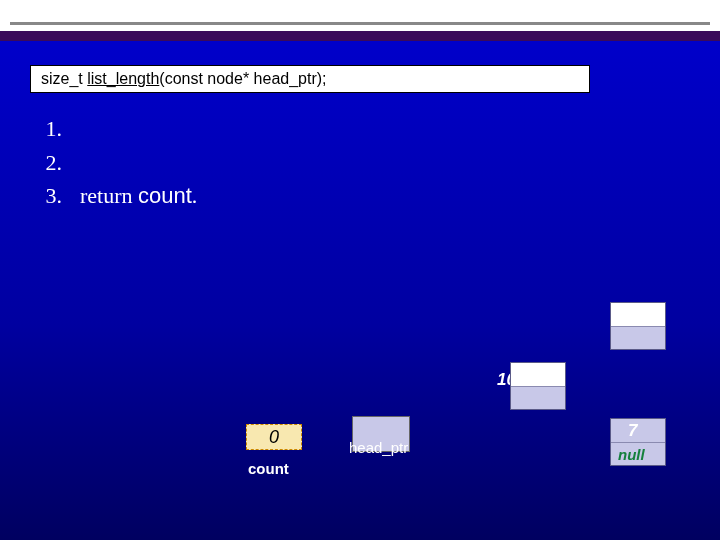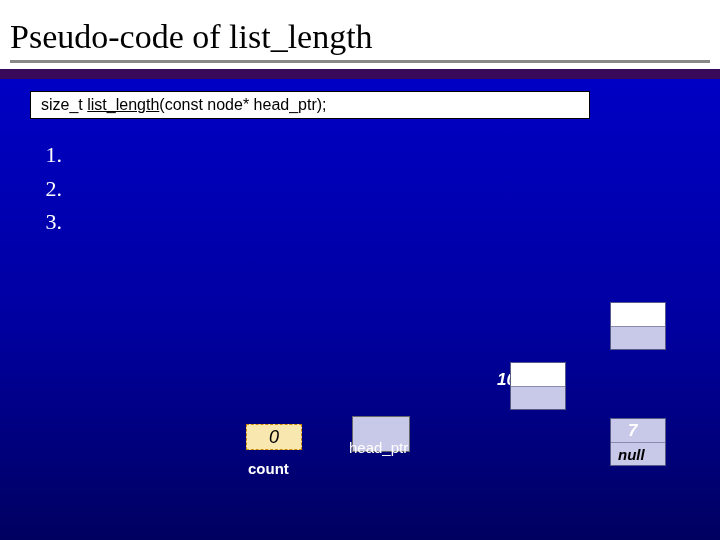--- a/index.html
+++ b/index.html
@@ -23,21 +23,21 @@
   .title-underline {
     height: 3px;
     background: #888;
     margin-top: 4px;
   }
   .purple-bar {
     height: 10px;
     background: #3a0a5a;
   }
   .content {
-    padding: 12px 30px 0 30px;
+    padding: 24px 30px 0 30px;
     position: relative;
     height: 440px;
   }
   .sig-box {
     background: #fff;
     border: 1px solid #000;
     padding: 4px 10px;
     font-family: Arial, sans-serif;
     font-size: 16px;
     color: #000;
@@ -180,47 +180,47 @@
     z-index: 2;
   }
   .null-label {
     position: absolute;
     left: 618px;
     top: 446px;
     font-family: Arial, sans-serif;
     font-size: 15px;
     font-weight: bold;
     font-style: italic;
-    color: #000000;
+    color: #15803d;
     z-index: 2;
   }
 </style>
 </head>
 <body>
 
 <div class="title-area">
-  <div class="title">Pseudo-code of list_length</div>
   <div class="title-underline"></div>
 </div>
 <div class="purple-bar"></div>
 
 <div class="content">
   <div class="sig-box">
     <span>size_t </span><span class="sig-func">list_length</span><span>(const node* head_ptr);</span>
   </div>
 
   <div class="steps">
     <div class="step">
       <div class="step-num">1.</div>
     </div>
     <div class="step">
       <div class="step-num">2.</div>
     </div>
     <div class="step">
       <div class="step-num">3.</div>
+      <div class="step-text">return <span class="mono">count</span>.</div>
     </div>
   </div>
 </div>
 
 <div class="diagram">
   <div class="count-box">0</div>
   <div class="count-label">count</div>
 
   <div class="headptr-box"></div>
   <div class="headptr-label">head_ptr</div>

